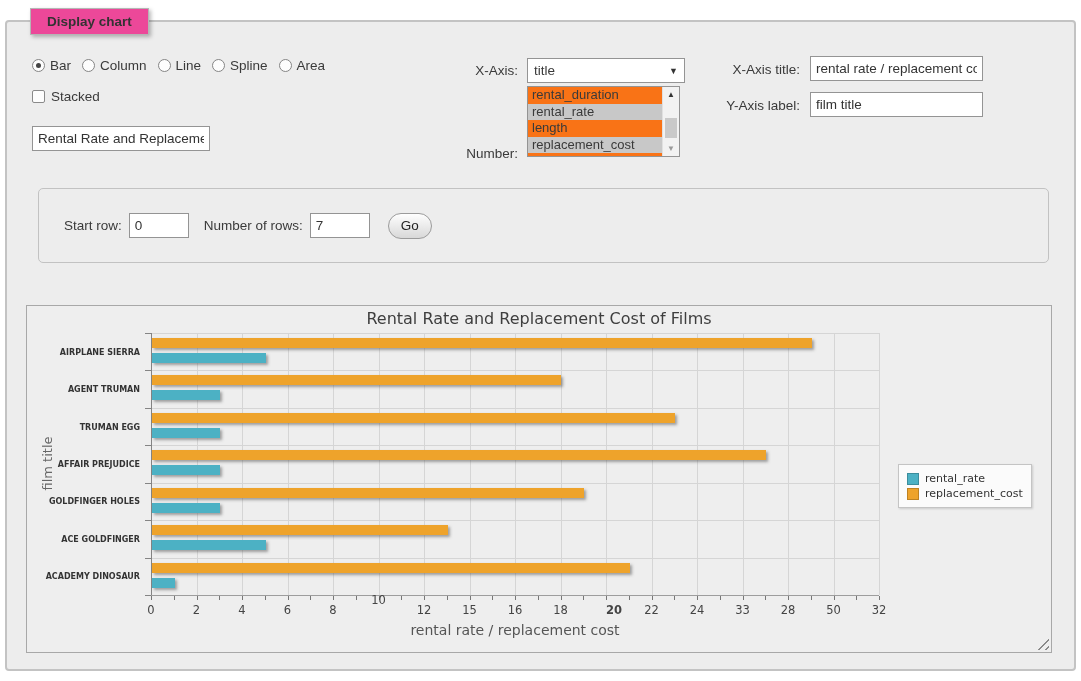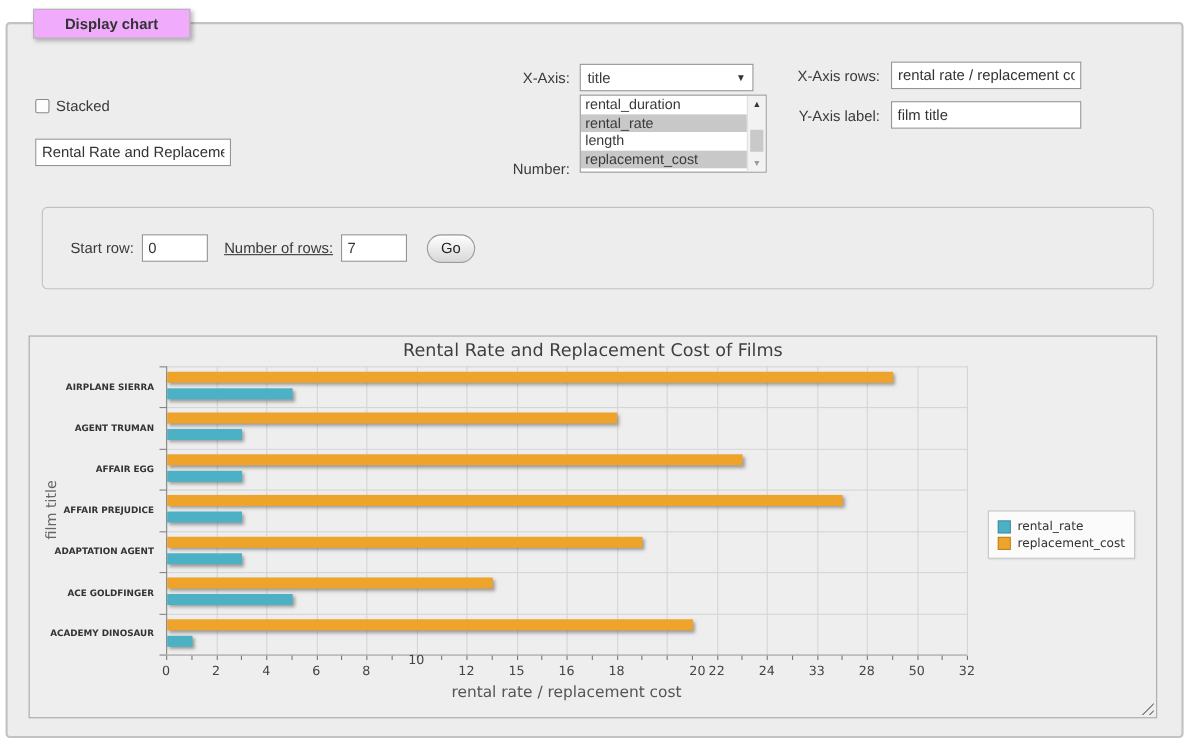--- a/index.html
+++ b/index.html
@@ -14,23 +14,23 @@
   .abs { position:absolute; }
 
   
   .fieldset {
     left:5px; top:20px; width:1071px; height:651px;
     background:#ededed;
     border:2px solid #c3c3c3; border-radius:4px;
   }
   .panel-legend {
     left:23px; top:-14px; z-index:6;
-    background:#f0abfc; border:1px solid #b5b5b5;
+    background:#ec4899; border:1px solid #b5b5b5;
     box-shadow:2px 2px 4px rgba(0,0,0,0.28);
-    padding:5px 28px; font-weight:bold; font-size:13.5px; color:#333;
+    padding:5px 16px; font-weight:bold; font-size:13.5px; color:#333;
     white-space:nowrap;
   }
 
   
   .radio-row { left:25px; top:36px; display:flex; align-items:center; gap:11px; }
   .radio-item { display:flex; align-items:center; gap:5px; cursor:default; }
   .radio {
     width:13px; height:13px; border-radius:50%;
     border:1px solid #858585; background:#fdfdfd; position:relative; flex:0 0 auto;
   }
@@ -56,22 +56,22 @@
 
   .select {
     left:520px; top:36px; width:158px; height:25px;
     border:1px solid #949494; background:#fff;
     display:flex; align-items:center; padding:0 6px; cursor:default;
   }
   .select .sel-val { flex:1; }
   .select .sel-arrow { font-size:9px; color:#333; }
 
   .listbox {
-    left:520px; top:64px; width:170px; height:71px;
-    border:1px solid #949494; background:#ffffff; overflow:hidden;
+    left:520px; top:64px; width:153px; height:71px;
+    border:1px solid #949494; background:#f97316; overflow:hidden;
   }
   .listbox .opt {
     height:16.5px; line-height:16.5px; padding-left:4px; font-size:13px;
     white-space:nowrap; width:calc(100% - 17px);
   }
   .listbox .opt.selected { background:#c8c8c8; }
   .scrollbar {
     position:absolute; right:0; top:0; bottom:0; width:17px;
     background:#f2f2f2; border-left:1px solid #e0e0e0;
   }
@@ -87,21 +87,21 @@
   .yal-input { left:803px; top:70px; width:173px; }
 
   
   .rows-panel {
     left:31px; top:166px; width:1011px; height:75px;
     border:1px solid #c2c2c2; border-radius:5px;
     display:flex; align-items:center; padding-left:25px;
   }
   .rows-panel .text-input { width:60px; }
   .rows-panel .lbl { margin-right:7px; }
-  .rows-panel .lbl2 { margin-left:15px; margin-right:7px;text-decoration:underline; }
+  .rows-panel .lbl2 { margin-left:15px; margin-right:7px; }
   .go-btn {
     margin-left:18px; height:26px; padding:0 12px;
     border:1px solid #9b9b9b; border-radius:13px;
     background:linear-gradient(#fefefe,#d8d8d8);
     font-family:"Liberation Sans", sans-serif; font-size:13.5px; color:#222;
     cursor:default;
   }
 
   
   .chart-box {
@@ -149,20 +149,42 @@
     background:repeating-linear-gradient(135deg,#8a8a8a 0 1.5px,transparent 1.5px 4.5px);
     clip-path:polygon(100% 0,100% 100%,0 100%);
   }
 </style>
 </head>
 <body>
 
 <div class="abs fieldset">
   <div class="abs panel-legend">Display chart</div>
 
+  <div class="abs radio-row" id="chart-type-row">
+      <span class="radio-item">
+        <span class="radio checked"></span>
+        <span class="lbl">Bar</span>
+      </span>
+      <span class="radio-item">
+        <span class="radio"></span>
+        <span class="lbl">Column</span>
+      </span>
+      <span class="radio-item">
+        <span class="radio"></span>
+        <span class="lbl">Line</span>
+      </span>
+      <span class="radio-item">
+        <span class="radio"></span>
+        <span class="lbl">Spline</span>
+      </span>
+      <span class="radio-item">
+        <span class="radio"></span>
+        <span class="lbl">Area</span>
+      </span>
+    </div>
 
   <div class="abs check-row">
     <span class="checkbox"></span>
     <span class="lbl">Stacked</span>
   </div>
 
   <input class="abs text-input title-input" value="Rental Rate and Replacement Cost of Films" style="">
 
   <span class="abs lbl xaxis-lbl">X-Axis:</span>
   <div class="abs select">
@@ -178,21 +200,21 @@
         <div class="opt">length</div>
         <div class="opt selected">replacement_cost</div>
       </div>
     <div class="scrollbar">
       <div class="sb-up">▲</div>
       <div class="sb-thumb"></div>
       <div class="sb-down">▼</div>
     </div>
   </div>
 
-  <span class="abs lbl xal-lbl">X-Axis rows:</span>
+  <span class="abs lbl xal-lbl">X-Axis title:</span>
   <input class="abs text-input xal-input" value="rental rate / replacement cost" style="">
 
   <span class="abs lbl yal-lbl">Y-Axis label:</span>
   <input class="abs text-input yal-input" value="film title" style="">
 
   <div class="abs rows-panel">
     <span class="lbl">Start row:</span>
     <input class="text-input" value="0" style="">
     <span class="lbl lbl2">Number of rows:</span>
     <input class="text-input" value="7" style="">
@@ -248,27 +270,27 @@
       <div class="ytick" style="left: 118px; top: 251.571px;"></div>
       <div class="ytick" style="left: 118px; top: 289px;"></div>
       <div class="bar" title="AIRPLANE SIERRA · replacement_cost: 28.99" style="left: 125px; top: 32px; width: 659.522px; background: rgb(238, 163, 43);"></div>
       <div class="bar" title="AIRPLANE SIERRA · rental_rate: 4.99" style="left: 125px; top: 47px; width: 113.522px; background: rgb(76, 177, 196);"></div>
       <div class="cat-label" style="right: 911px; top: 45.7143px;">AIRPLANE SIERRA</div>
       <div class="bar" title="AGENT TRUMAN · replacement_cost: 17.99" style="left: 125px; top: 69.4286px; width: 409.272px; background: rgb(238, 163, 43);"></div>
       <div class="bar" title="AGENT TRUMAN · rental_rate: 2.99" style="left: 125px; top: 84.4286px; width: 68.0225px; background: rgb(76, 177, 196);"></div>
       <div class="cat-label" style="right: 911px; top: 83.1429px; text-align: center;">AGENT TRUMAN</div>
       <div class="bar" title="AFRICAN EGG · replacement_cost: 22.99" style="left: 125px; top: 106.857px; width: 523.022px; background: rgb(238, 163, 43);"></div>
       <div class="bar" title="AFRICAN EGG · rental_rate: 2.99" style="left: 125px; top: 121.857px; width: 68.0225px; background: rgb(76, 177, 196);"></div>
-      <div class="cat-label" style="right: 911px; top: 120.571px;">AFFAIR EGG</div>
+      <div class="cat-label" style="right: 911px; top: 120.571px;">TRUMAN EGG</div>
       <div class="bar" title="AFFAIR PREJUDICE · replacement_cost: 26.99" style="left: 125px; top: 144.286px; width: 614.022px; background: rgb(238, 163, 43);"></div>
       <div class="bar" title="AFFAIR PREJUDICE · rental_rate: 2.99" style="left: 125px; top: 159.286px; width: 68.0225px; background: rgb(76, 177, 196);"></div>
       <div class="cat-label" style="right: 911px; top: 158px;">AFFAIR PREJUDICE</div>
       <div class="bar" title="ADAPTATION HOLES · replacement_cost: 18.99" style="left: 125px; top: 181.714px; width: 432.022px; background: rgb(238, 163, 43);"></div>
       <div class="bar" title="ADAPTATION HOLES · rental_rate: 2.99" style="left: 125px; top: 196.714px; width: 68.0225px; background: rgb(76, 177, 196);"></div>
-      <div class="cat-label" style="right: 911px; top: 195.429px;">ADAPTATION AGENT</div>
+      <div class="cat-label" style="right: 911px; top: 195.429px;">GOLDFINGER HOLES</div>
       <div class="bar" title="ACE GOLDFINGER · replacement_cost: 12.99" style="left: 125px; top: 219.143px; width: 295.522px; background: rgb(238, 163, 43);"></div>
       <div class="bar" title="ACE GOLDFINGER · rental_rate: 4.99" style="left: 125px; top: 234.143px; width: 113.522px; background: rgb(76, 177, 196);"></div>
       <div class="cat-label" style="right: 911px; top: 232.857px;">ACE GOLDFINGER</div>
       <div class="bar" title="ACADEMY DINOSAUR · replacement_cost: 20.99" style="left: 125px; top: 256.571px; width: 477.522px; background: rgb(238, 163, 43);"></div>
       <div class="bar" title="ACADEMY DINOSAUR · rental_rate: 0.99" style="left: 125px; top: 271.571px; width: 22.5225px; background: rgb(76, 177, 196);"></div>
       <div class="cat-label" style="right: 911px; top: 270.286px;">ACADEMY DINOSAUR</div>
       <div class="xtick" style="left: 124px; top: 290px;"></div>
       <div class="xtick" style="left: 146.75px; top: 290px;"></div>
       <div class="xtick" style="left: 169.5px; top: 290px;"></div>
       <div class="xtick" style="left: 192.25px; top: 290px;"></div>
@@ -304,21 +326,21 @@
       <div class="xtick-label" style="left: 124px; top: 297px;">0</div>
       <div class="xtick-label" style="left: 169.5px; top: 297px;">2</div>
       <div class="xtick-label" style="left: 215px; top: 297px;">4</div>
       <div class="xtick-label" style="left: 260.5px; top: 297px;">6</div>
       <div class="xtick-label" style="left: 306px; top: 297px;">8</div>
       <div class="xtick-label" style="left: 351.5px; top: 287px;">10</div>
       <div class="xtick-label" style="left: 397px; top: 297px;">12</div>
       <div class="xtick-label" style="left: 442.5px; top: 297px;">15</div>
       <div class="xtick-label" style="left: 488px; top: 297px;">16</div>
       <div class="xtick-label" style="left: 533.5px; top: 297px;">18</div>
-      <div class="xtick-label" style="left: 607px; top: 297px;">20</div>
+      <div class="xtick-label" style="left: 587px; top: 297px; font-weight: bold;">20</div>
       <div class="xtick-label" style="left: 624.5px; top: 297px;">22</div>
       <div class="xtick-label" style="left: 670px; top: 297px;">24</div>
       <div class="xtick-label" style="left: 715.5px; top: 297px;">33</div>
       <div class="xtick-label" style="left: 761px; top: 297px;">28</div>
       <div class="xtick-label" style="left: 806.5px; top: 297px;">50</div>
       <div class="xtick-label" style="left: 852px; top: 297px;">32</div>
     </div>
 </div>
 
 </body></html>

